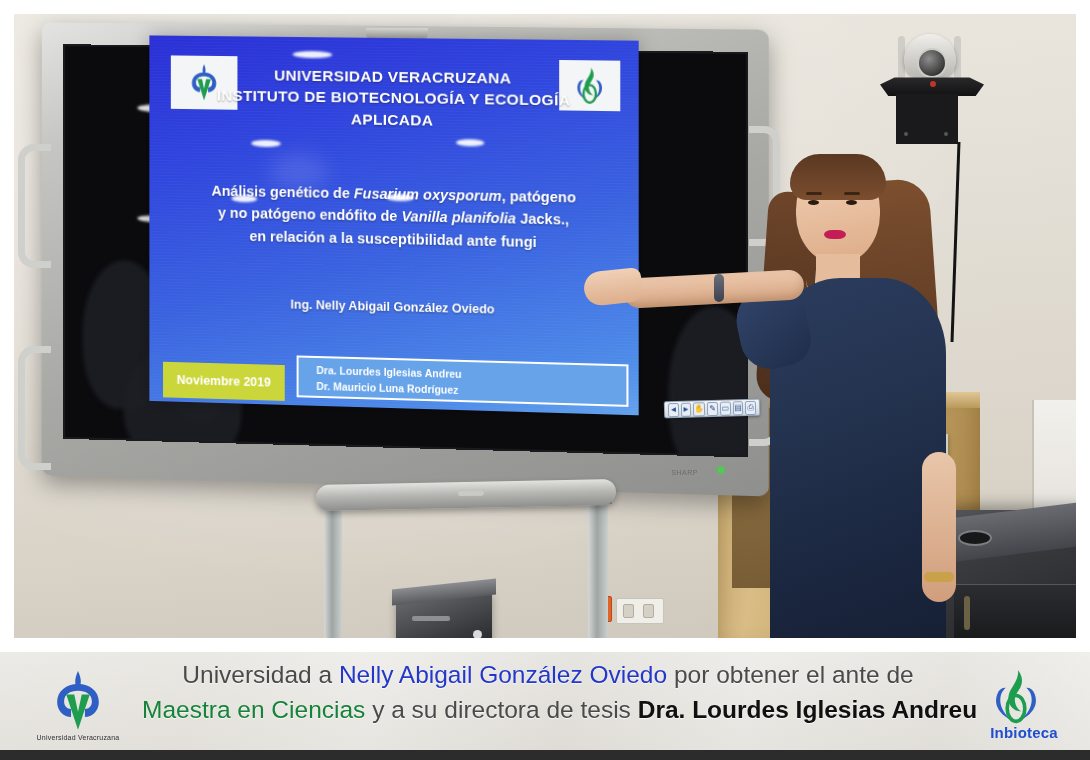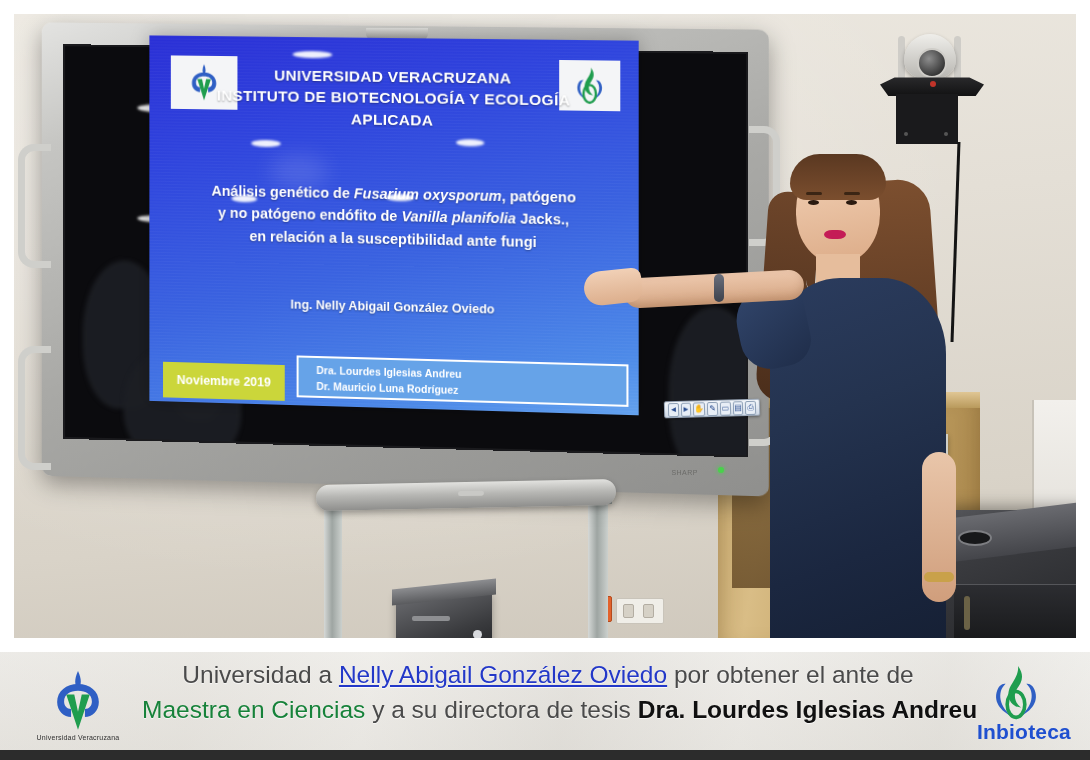--- a/index.html
+++ b/index.html
@@ -187,25 +187,25 @@
         background:linear-gradient(180deg,#f2f1ee 0%,#eceae6 55%,#e6e4df 100%);}
   #banner .ghost{position:absolute;inset:0;opacity:.22;
         background:linear-gradient(100deg,#d9d6cf 0%,#cfcbc2 18%,#e8e6e1 34%,#bfbbb2 52%,#e3e1dc 68%,#c8c4bb 86%,#ededea 100%);}
   #banner .band-top{position:absolute;left:0;top:0;width:1090px;height:6px;background:#2b2b2b;}
   #banner .band-bottom{position:absolute;left:0;bottom:0;width:1090px;height:10px;background:#2c2c2c;}
   .uv-logo{position:absolute;left:22px;top:16px;width:112px;height:86px;
         display:flex;flex-direction:column;align-items:center;justify-content:center;}
   .uv-caption{font-size:7px;color:#2f2f2f;letter-spacing:.2px;margin-top:2px;white-space:nowrap;}
   .inb-logo{position:absolute;right:14px;top:12px;width:120px;height:92px;
         display:flex;flex-direction:column;align-items:center;justify-content:center;}
-  .inb-caption{font-size:21px;color:#1f4fd0;font-weight:600;letter-spacing:.2px;margin-top:-2px;margin-left:16px;}
+  .inb-caption{font-size:15px;color:#1f4fd0;font-weight:600;letter-spacing:.2px;margin-top:-2px;margin-left:16px;}
   #banner .lines{position:absolute;left:142px;top:12px;width:812px;text-align:center;}
   #banner .line{font-size:24.5px;line-height:1.42;color:#4a4a4a;white-space:nowrap;
         text-shadow:0 1px 1px rgba(255,255,255,.75);}
-  #banner .hl-blue{color:#2338c8;text-decoration:underline;}
+  #banner .hl-blue{color:#2338c8;}
   #banner .hl-green{color:#17823a;}
   #banner .hl-dark{color:#101010;font-weight:600;}
 </style>
 </head>
 <body>
 
 <div id="stage">
 
   <div id="photo">
     <div class="wall"></div>

